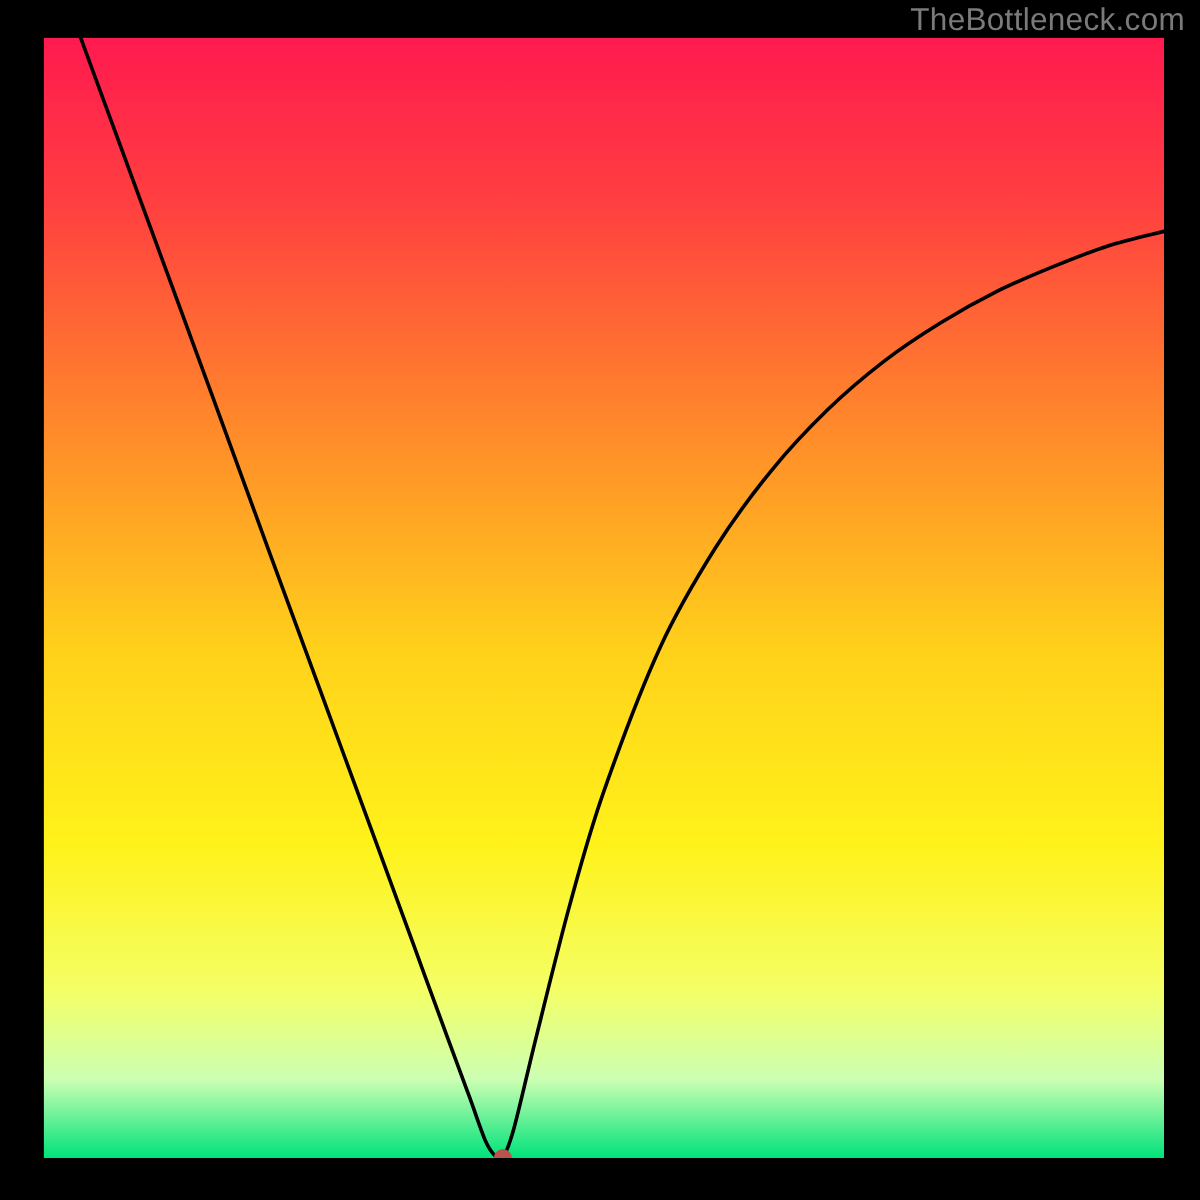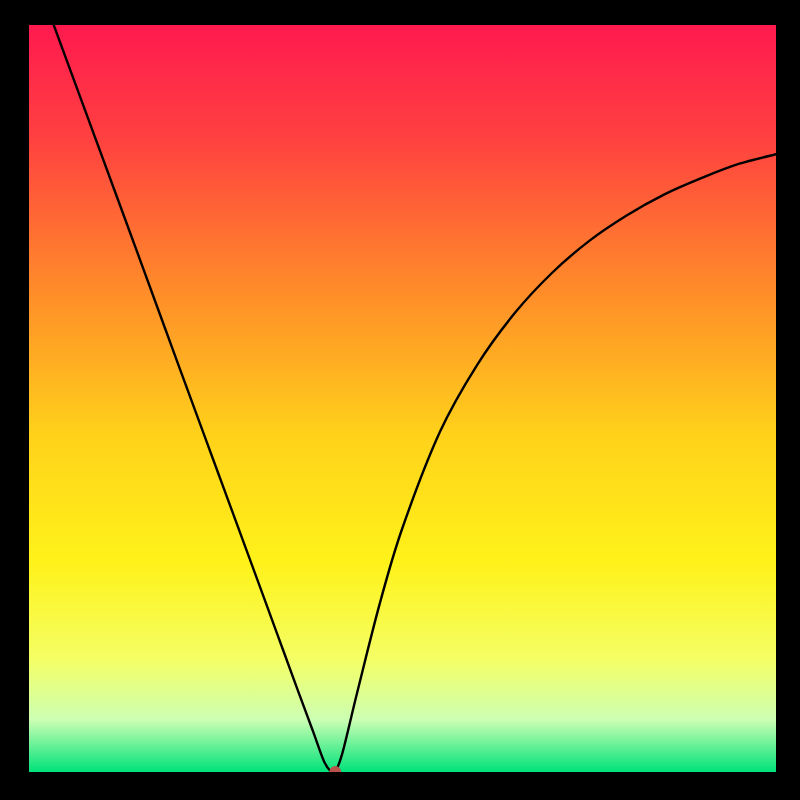--- a/index.html
+++ b/index.html
@@ -32,20 +32,21 @@
     width: 747px;
     height: 747px;
     overflow: hidden;
   }
   svg { display: block; }
 </style>
 </head>
 <body>
 
 <div class="frame">
+  <div class="watermark">TheBottleneck.com</div>
   <div class="plot">
     <svg width="747" height="747" viewBox="0 0 747 747" preserveAspectRatio="none">
       <defs>
         <linearGradient id="bg-grad" x1="0" y1="0" x2="0" y2="1">
             <stop offset="0%" stop-color="#ff1a4f"></stop>
             <stop offset="15%" stop-color="#ff4040"></stop>
             <stop offset="35%" stop-color="#ff8a2a"></stop>
             <stop offset="55.00000000000001%" stop-color="#ffd21a"></stop>
             <stop offset="72%" stop-color="#fff21a"></stop>
             <stop offset="85%" stop-color="#f4ff66"></stop>

